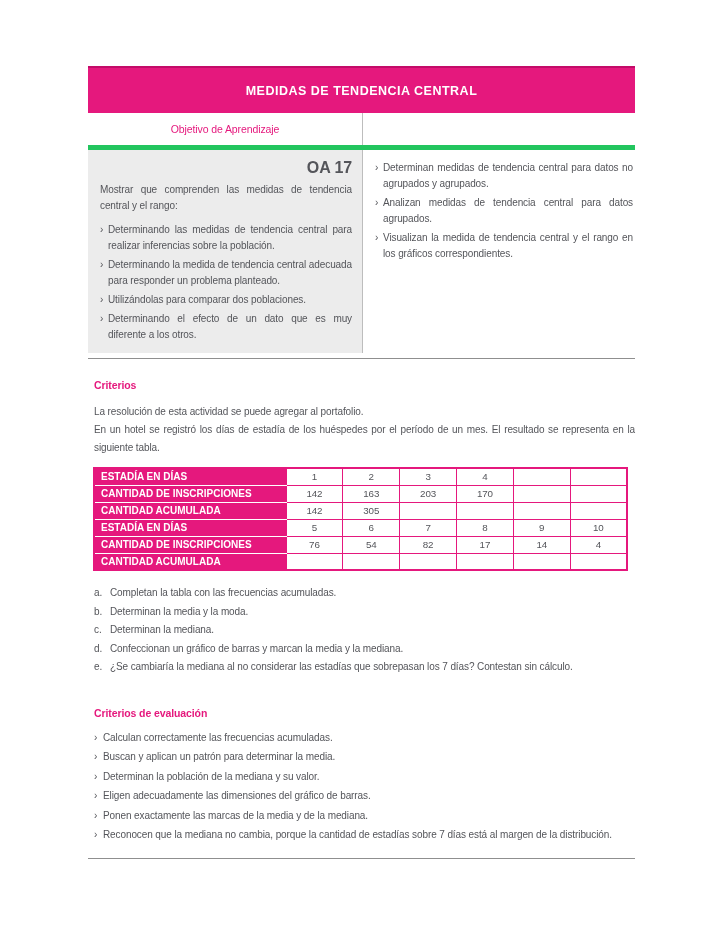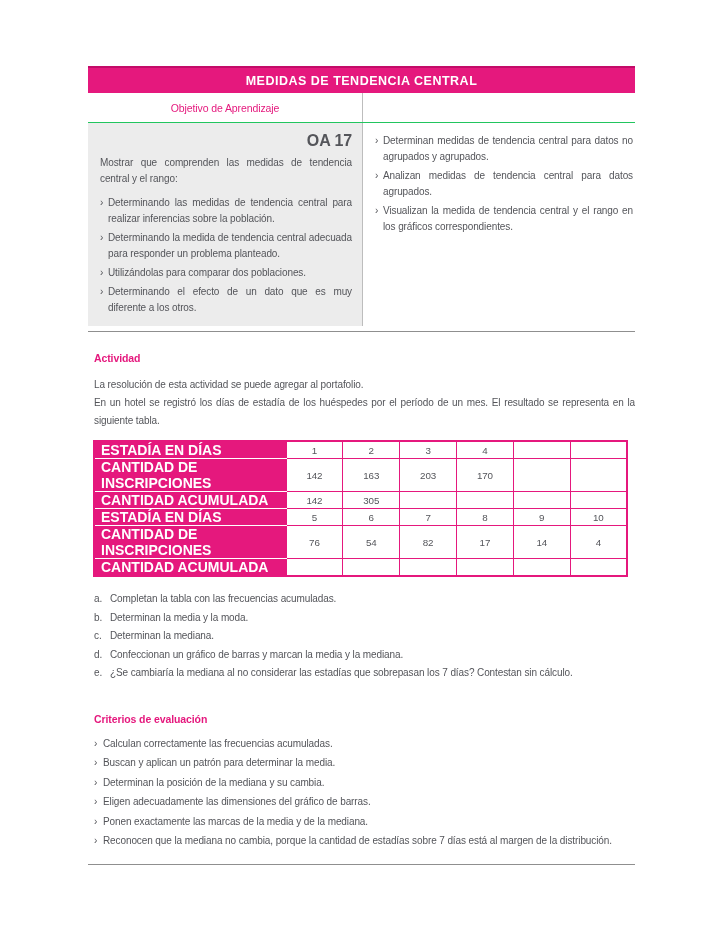--- a/index.html
+++ b/index.html
@@ -10,29 +10,29 @@
     font-family: "Liberation Sans", "DejaVu Sans", sans-serif;
     color: #54555a;
   }
   .content {
     position: absolute; left: 88px; top: 66px; width: 547px;
     font-size: 10px; letter-spacing: -0.1px;
   }
 
   
   .banner {
-    height: 27px; background: #e5187d; border-top: 2px solid #c30b68;
+    height: 47px; background: #e5187d; border-top: 2px solid #c30b68;
     display: flex; align-items: center; justify-content: center;
   }
   .banner-title {
     color: #ffffff; font-weight: bold; font-size: 12.5px; letter-spacing: 0.5px;
   }
 
   
-  .cols-header { display: flex; height: 30px; border-bottom: 1px solid #22c55e; }
+  .cols-header { display: flex; height: 37px; border-bottom: 5px solid #22c55e; }
   .cols-header .cell {
     display: flex; align-items: center; justify-content: center;
     color: #e5187d; font-size: 10.5px;
   }
   .cols-header .cell.left  { width: 275px; border-right: 1px solid #bdbdbd; }
   .cols-header .cell.right { flex: 1; }
 
   .cols-body { display: flex; min-height: 181px; }
   .col-left  {
     width: 275px; background: #ececec; border-right: 1px solid #bdbdbd;
@@ -59,21 +59,21 @@
   .para { line-height: 18px; text-align: justify; }
 
   
   .data-table {
     margin: 10px 0 0 5px; width: 535px;
     border-collapse: collapse; border: 2px solid #e5187d;
     table-layout: fixed;
   }
   .data-table th {
     width: 192px; background: #e5187d; color: #ffffff;
-    font-weight: bold; font-size: 14px; text-align: left;
+    font-weight: bold; font-size: 10px; text-align: left;
     padding: 0 4px 0 6px; height: 17px; letter-spacing: 0;
     border-top: 1px solid #ffffff; border-bottom: 1px solid #ffffff;
     border-right: 1.5px solid #e5187d;
   }
   .data-table td {
     border: 1.5px solid #e5187d; height: 17px;
     text-align: center; font-size: 9.8px; color: #54555a; background: #ffffff;
   }
 
   
@@ -137,21 +137,21 @@
         </div>
         <div class="blt">
           <span class="bm">›</span>
           <span class="bt">Visualizan la medida de tendencia central y el rango en los gráficos correspondientes.</span>
         </div>
       </div>
     </div>
     <hr class="rule">
 
     <div class="section sec-activity">
-      <div class="h-magenta">Actividad</div>
+      <div class="h-magenta">Criterios</div>
       <p class="para">La resolución de esta actividad se puede agregar al portafolio.</p>
       <p class="para">En un hotel se registró los días de estadía de los huéspedes por el período de un mes. El resultado se representa en la siguiente tabla.</p>
     </div>
 
     <table class="data-table">
       <tbody>
         <tr>
           <th>ESTADÍA EN DÍAS</th>
           <td>1</td>
           <td>2</td>
@@ -236,21 +236,21 @@
       <div class="crit">
         <span class="bm">›</span>
         <span class="bt">Calculan correctamente las frecuencias acumuladas.</span>
       </div>
       <div class="crit">
         <span class="bm">›</span>
         <span class="bt">Buscan y aplican un patrón para determinar la media.</span>
       </div>
       <div class="crit">
         <span class="bm">›</span>
-        <span class="bt">Determinan la posición de la mediana y su cambia.</span>
+        <span class="bt">Determinan la población de la mediana y su valor.</span>
       </div>
       <div class="crit">
         <span class="bm">›</span>
         <span class="bt">Eligen adecuadamente las dimensiones del gráfico de barras.</span>
       </div>
       <div class="crit">
         <span class="bm">›</span>
         <span class="bt">Ponen exactamente las marcas de la media y de la mediana.</span>
       </div>
       <div class="crit">

